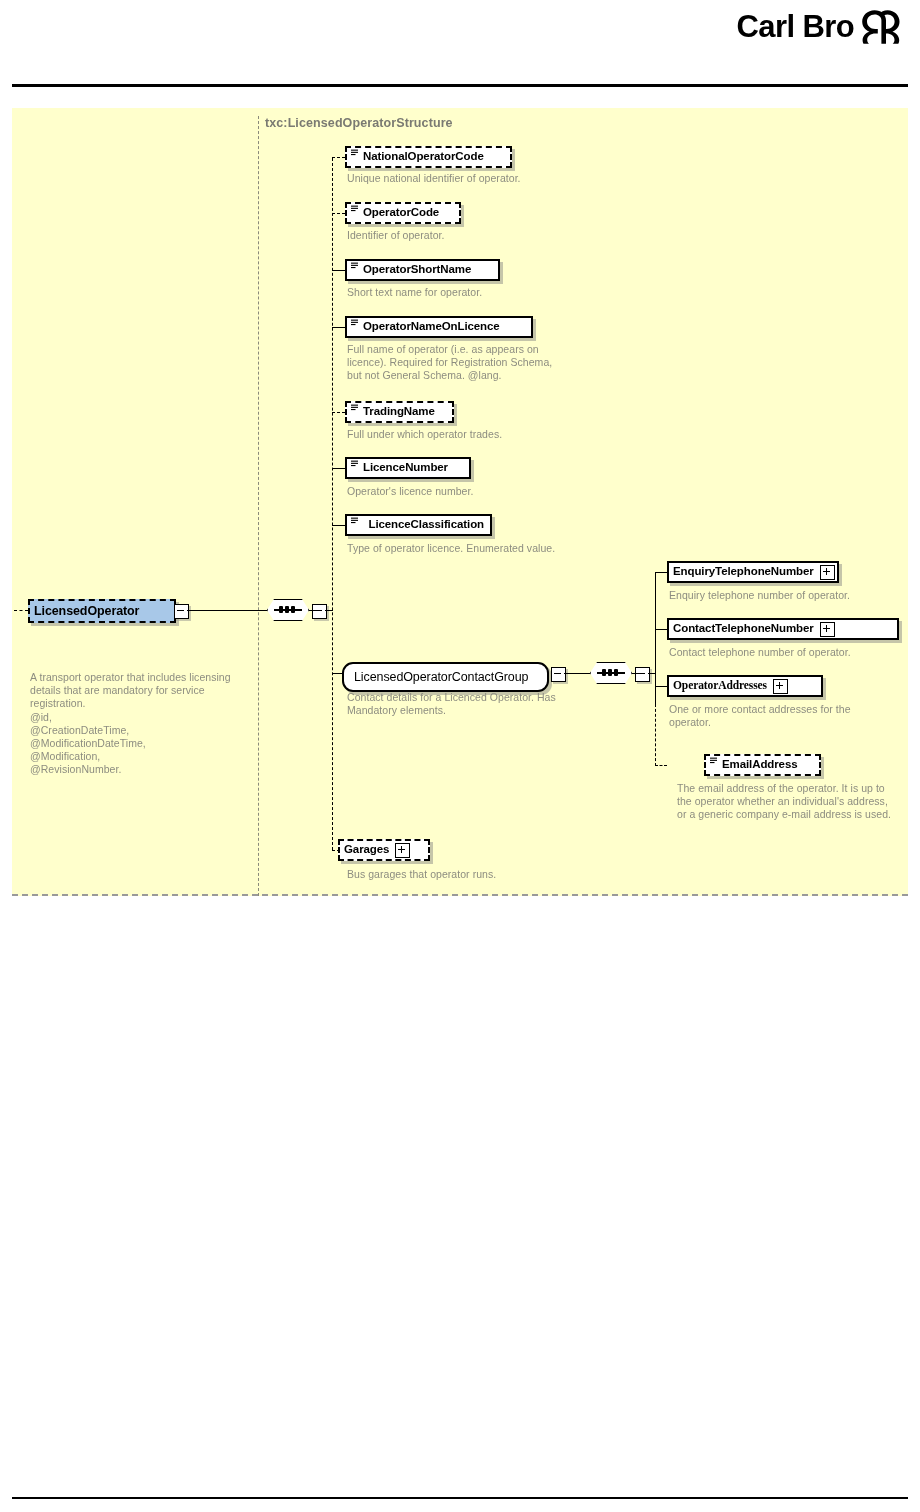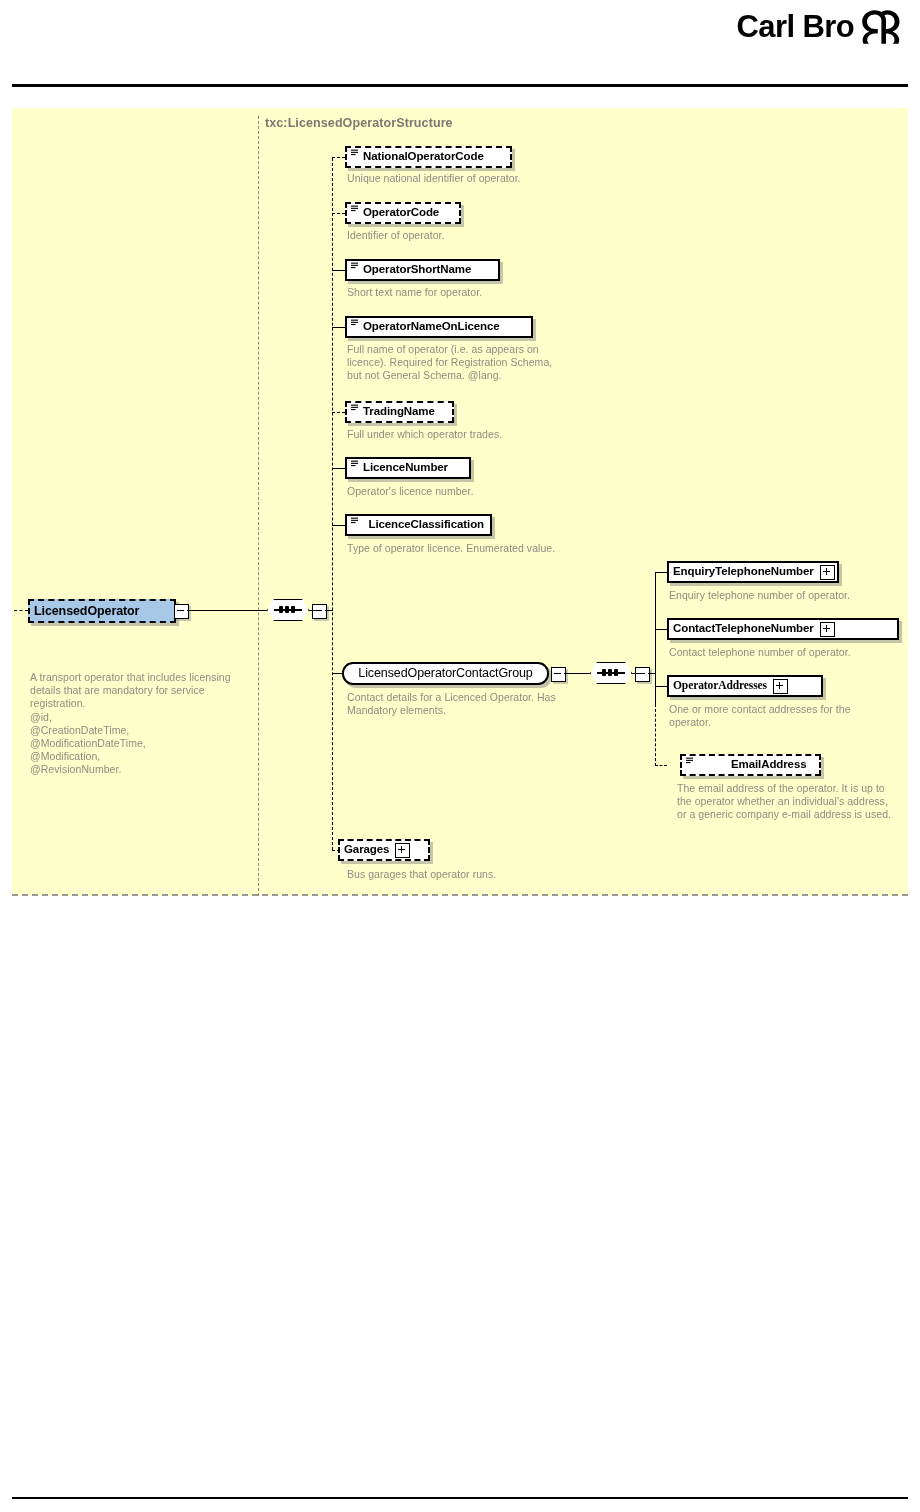--- a/index.html
+++ b/index.html
@@ -140,23 +140,22 @@
   .node.root {
     background: #a8c8e8;
     height: 24px;
   }
   .node.root .node-label { font-size: 12.5px; }
 
   
   .node.group {
     border-radius: 11px;
     border: 2px solid #000000;
-    height: 23px;
+    height: 30px;
     padding: 0 10px;
-    justify-content: center;
   }
   .node.group .node-label {
     font-weight: normal;
     font-size: 12.5px;
   }
 
   
   .attr-icon {
     width: 9px;
     height: 9px;
@@ -422,21 +421,21 @@
 
   <div class="hline" style="left:643px; top:578px; width:12px;"></div>
   <div class="node required" style="left:655px; top:567px; width:156px;font-family:Liberation Serif, serif;">
     <span class="node-label">OperatorAddresses</span>
     <span class="toggle-box plus"></span>
   </div>
   <div class="annotation" style="left:657px; top:595px;">One or more contact addresses for the
 operator.</div>
 
   <div class="hline-dashed" style="left:643px; top:657px; width:12px;"></div>
-  <div class="node optional" style="left:668px; top:646px; width:141px;gap:33px;">
+  <div class="node optional" style="left:692px; top:646px; width:117px;">
     <svg class="attr-icon" viewBox="0 0 9 9">
         <rect x="0" y="0.6" width="7" height="1.1" fill="#000"></rect>
         <rect x="0" y="2.8" width="7" height="1.1" fill="#000"></rect>
         <rect x="0" y="5.0" width="4.5" height="1.1" fill="#000"></rect>
       </svg>
     <span class="node-label">EmailAddress</span>
   </div>
   <div class="annotation" style="left:657px; top:674px;margin-left:8px;">The email address of the operator. It is up to
 the operator whether an individual's address,
 or a generic company e-mail address is used.</div>

